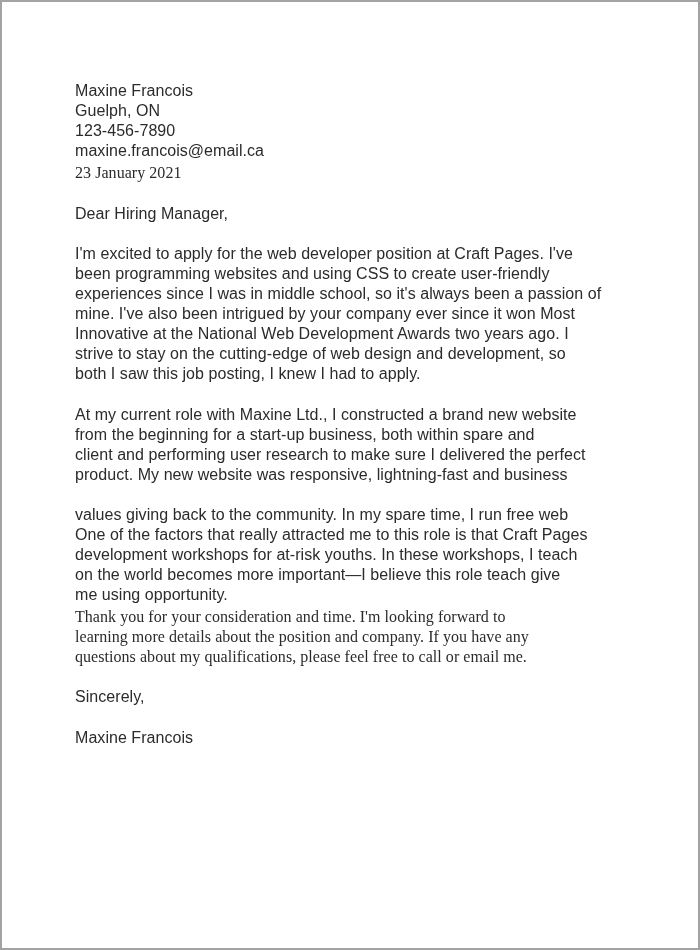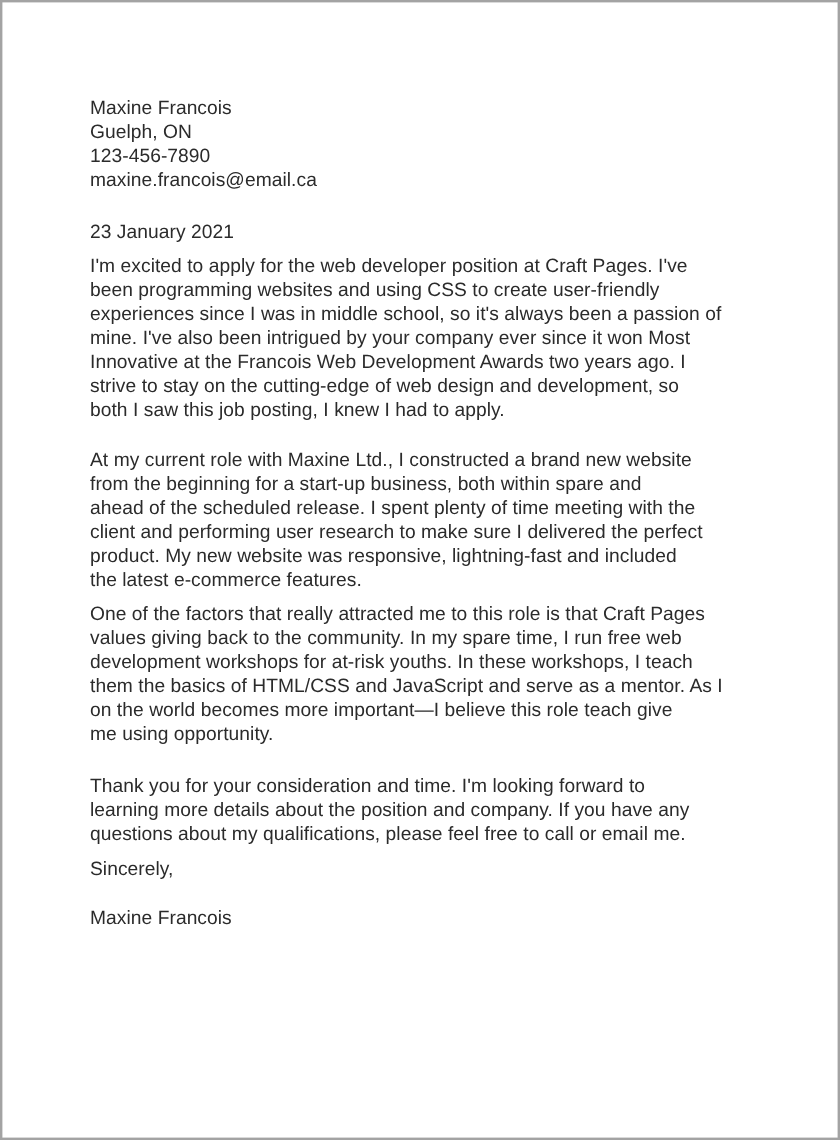--- a/index.html
+++ b/index.html
@@ -18,66 +18,66 @@
       top: 79px;
       width: 600px;
       font-family: "Liberation Sans", sans-serif;
       font-size: 16px;
       line-height: 20px;
       color: #2b2b2b;
       letter-spacing: 0.05px;
     }
     .line { display: block; white-space: nowrap; }
     .block { margin: 0; }
-    .gap-19 { margin-top: 23px; }
+    .gap-19 { margin-top: 2px; font-family: Liberation Serif, serif; }
     .gap-21 { margin-top: 21px; }
-    .gap-20 { margin-top: 9px; }
+    .gap-20 { margin-top: 20px; }
   </style>
 </head>
 <body>
 
 <div class="page">
   <div class="content">
 
     <div class="block">
       <span class="line">Maxine Francois</span>
       <span class="line">Guelph, ON</span>
       <span class="line">123-456-7890</span>
       <span class="line">maxine.francois@email.ca</span>
     </div>
 
     <div class="block gap-19">
       <span class="line">23 January 2021</span>
     </div>
 
+    <div class="block gap-21">
+      <span class="line">Dear Hiring Manager,</span>
+    </div>
 
     <div class="block gap-20">
       <span class="line">I'm excited to apply for the web developer position at Craft Pages. I've</span>
       <span class="line">been programming websites and using CSS to create user-friendly</span>
       <span class="line">experiences since I was in middle school, so it's always been a passion of</span>
       <span class="line">mine. I've also been intrigued by your company ever since it won Most</span>
-      <span class="line">Innovative at the Francois Web Development Awards two years ago. I</span>
+      <span class="line">Innovative at the National Web Development Awards two years ago. I</span>
       <span class="line">strive to stay on the cutting-edge of web design and development, so</span>
       <span class="line">both I saw this job posting, I knew I had to apply.</span>
     </div>
 
     <div class="block gap-21">
       <span class="line">At my current role with Maxine Ltd., I constructed a brand new website</span>
       <span class="line">from the beginning for a start-up business, both within spare and</span>
-      <span class="line">ahead of the scheduled release. I spent plenty of time meeting with the</span>
       <span class="line">client and performing user research to make sure I delivered the perfect</span>
-      <span class="line">product. My new website was responsive, lightning-fast and included</span>
-      <span class="line">the latest e-commerce features.</span>
+      <span class="line">product. My new website was responsive, lightning-fast and business</span>
     </div>
 
     <div class="block gap-20">
+      <span class="line">values giving back to the community. In my spare time, I run free web</span>
       <span class="line">One of the factors that really attracted me to this role is that Craft Pages</span>
-      <span class="line">values giving back to the community. In my spare time, I run free web</span>
       <span class="line">development workshops for at-risk youths. In these workshops, I teach</span>
-      <span class="line">them the basics of HTML/CSS and JavaScript and serve as a mentor. As I</span>
       <span class="line">on the world becomes more important—I believe this role teach give</span>
       <span class="line">me using opportunity.</span>
     </div>
 
     <div class="block gap-19">
       <span class="line">Thank you for your consideration and time. I'm looking forward to</span>
       <span class="line">learning more details about the position and company. If you have any</span>
       <span class="line">questions about my qualifications, please feel free to call or email me.</span>
     </div>
 

